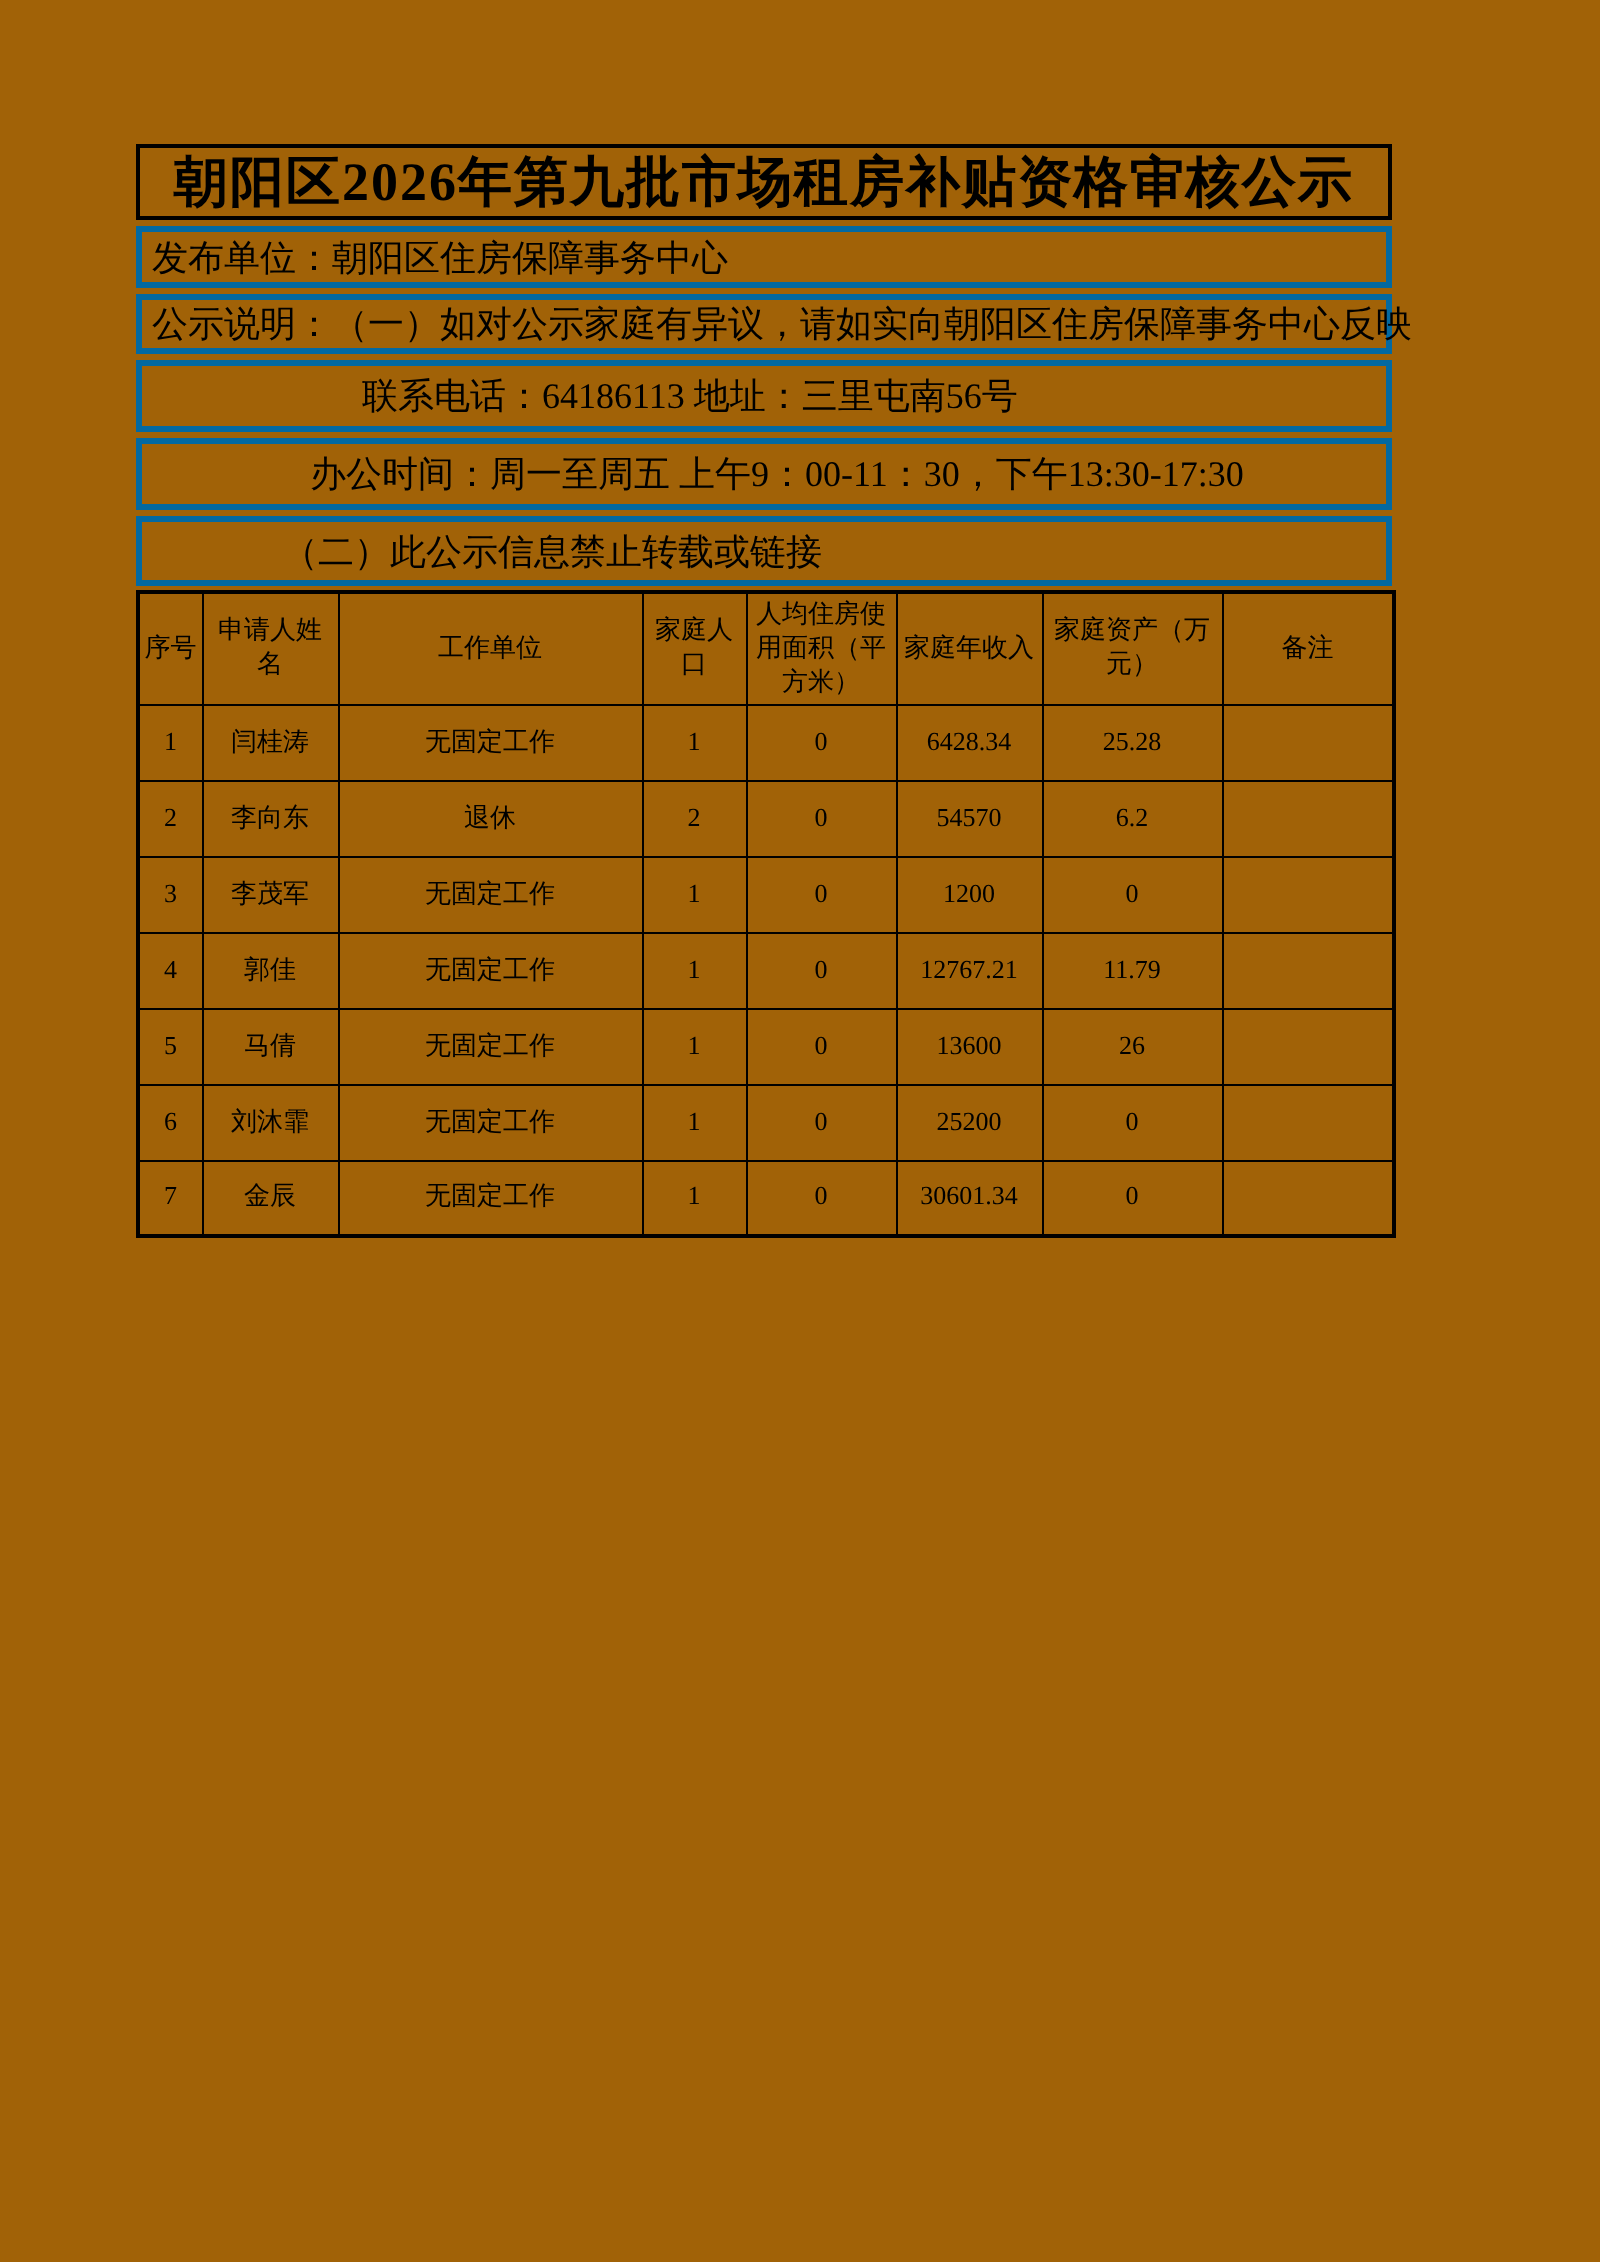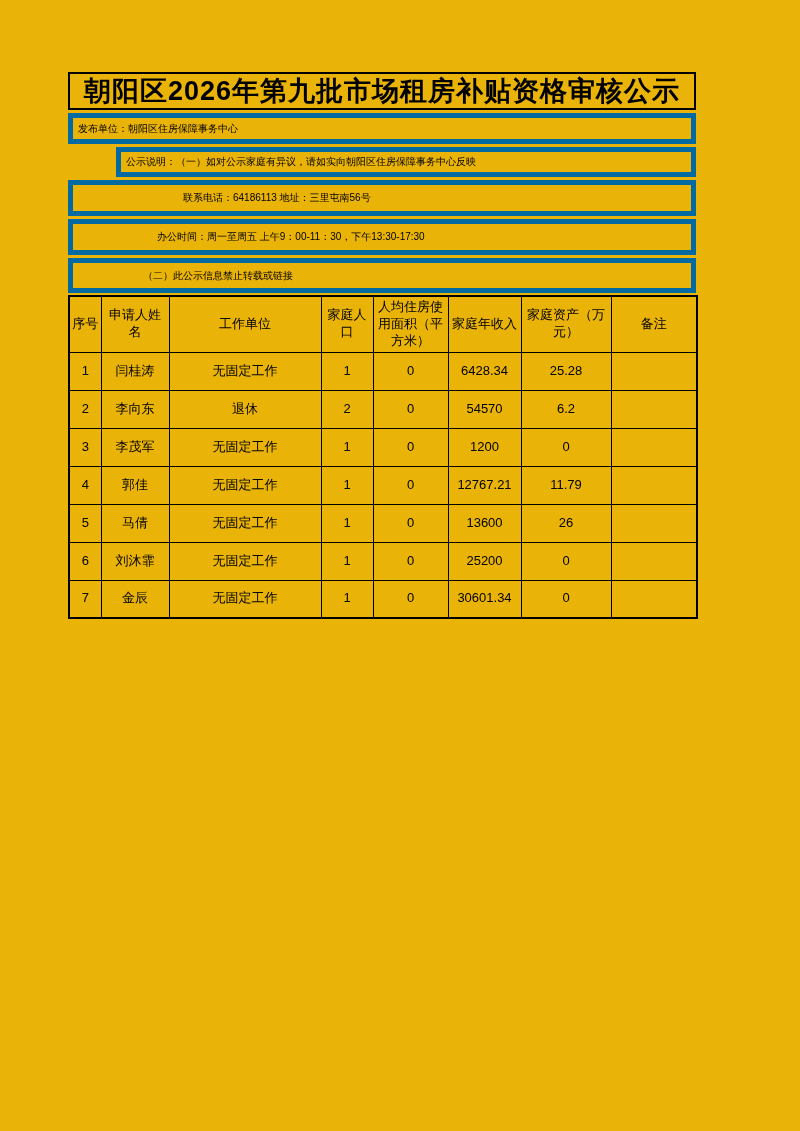--- a/index.html
+++ b/index.html
@@ -1,23 +1,23 @@
 <!DOCTYPE html>
 <html><head>
 <meta charset="utf-8">
 <style>
   * { margin: 0; padding: 0; box-sizing: border-box; }
   html, body { background: #ffffff; }
   .page {
     position: relative;
     width: 800px;
     height: 1131px;
-    background: #eab308;
+    background: #a16207;
     color: #000000;
-    font-family: Liberation Sans, sans-serif;
+    font-family: Liberation Serif, serif;
     overflow: hidden;
   }
   .content {
     position: absolute;
     left: 68px;
     top: 72px;
     width: 628px;
   }
   .title-box {
     border: 2px solid #000000;
@@ -25,30 +25,30 @@
     display: flex;
     align-items: center;
     justify-content: center;
     font-size: 27px;
     font-weight: bold;
     letter-spacing: 1px;
     margin-bottom: 3px;
     white-space: nowrap;
   }
   .info-box {
-    border: 5px solid #0369a1;
+    border: 3px solid #0369a1;
     display: flex;
     align-items: center;
-    font-size: 10px;
+    font-size: 18px;
     padding-left: 5px;
     margin-bottom: 3px;
     white-space: pre;
   }
   .h31 { height: 31px; }
-  .h30 { height: 30px; margin-left: 48px; }
+  .h30 { height: 30px; }
   .h34 { height: 36px; }
   .h25 { height: 35px; margin-bottom: 2px; }
   .indent-contact { padding-left: 110px; }
   .indent-hours  { padding-left: 84px; }
   .indent-note2  { padding-left: 70px; }
   table.applicants {
     border-collapse: collapse;
     table-layout: fixed;
     width: 628px;
     border: 2px solid #000000;

